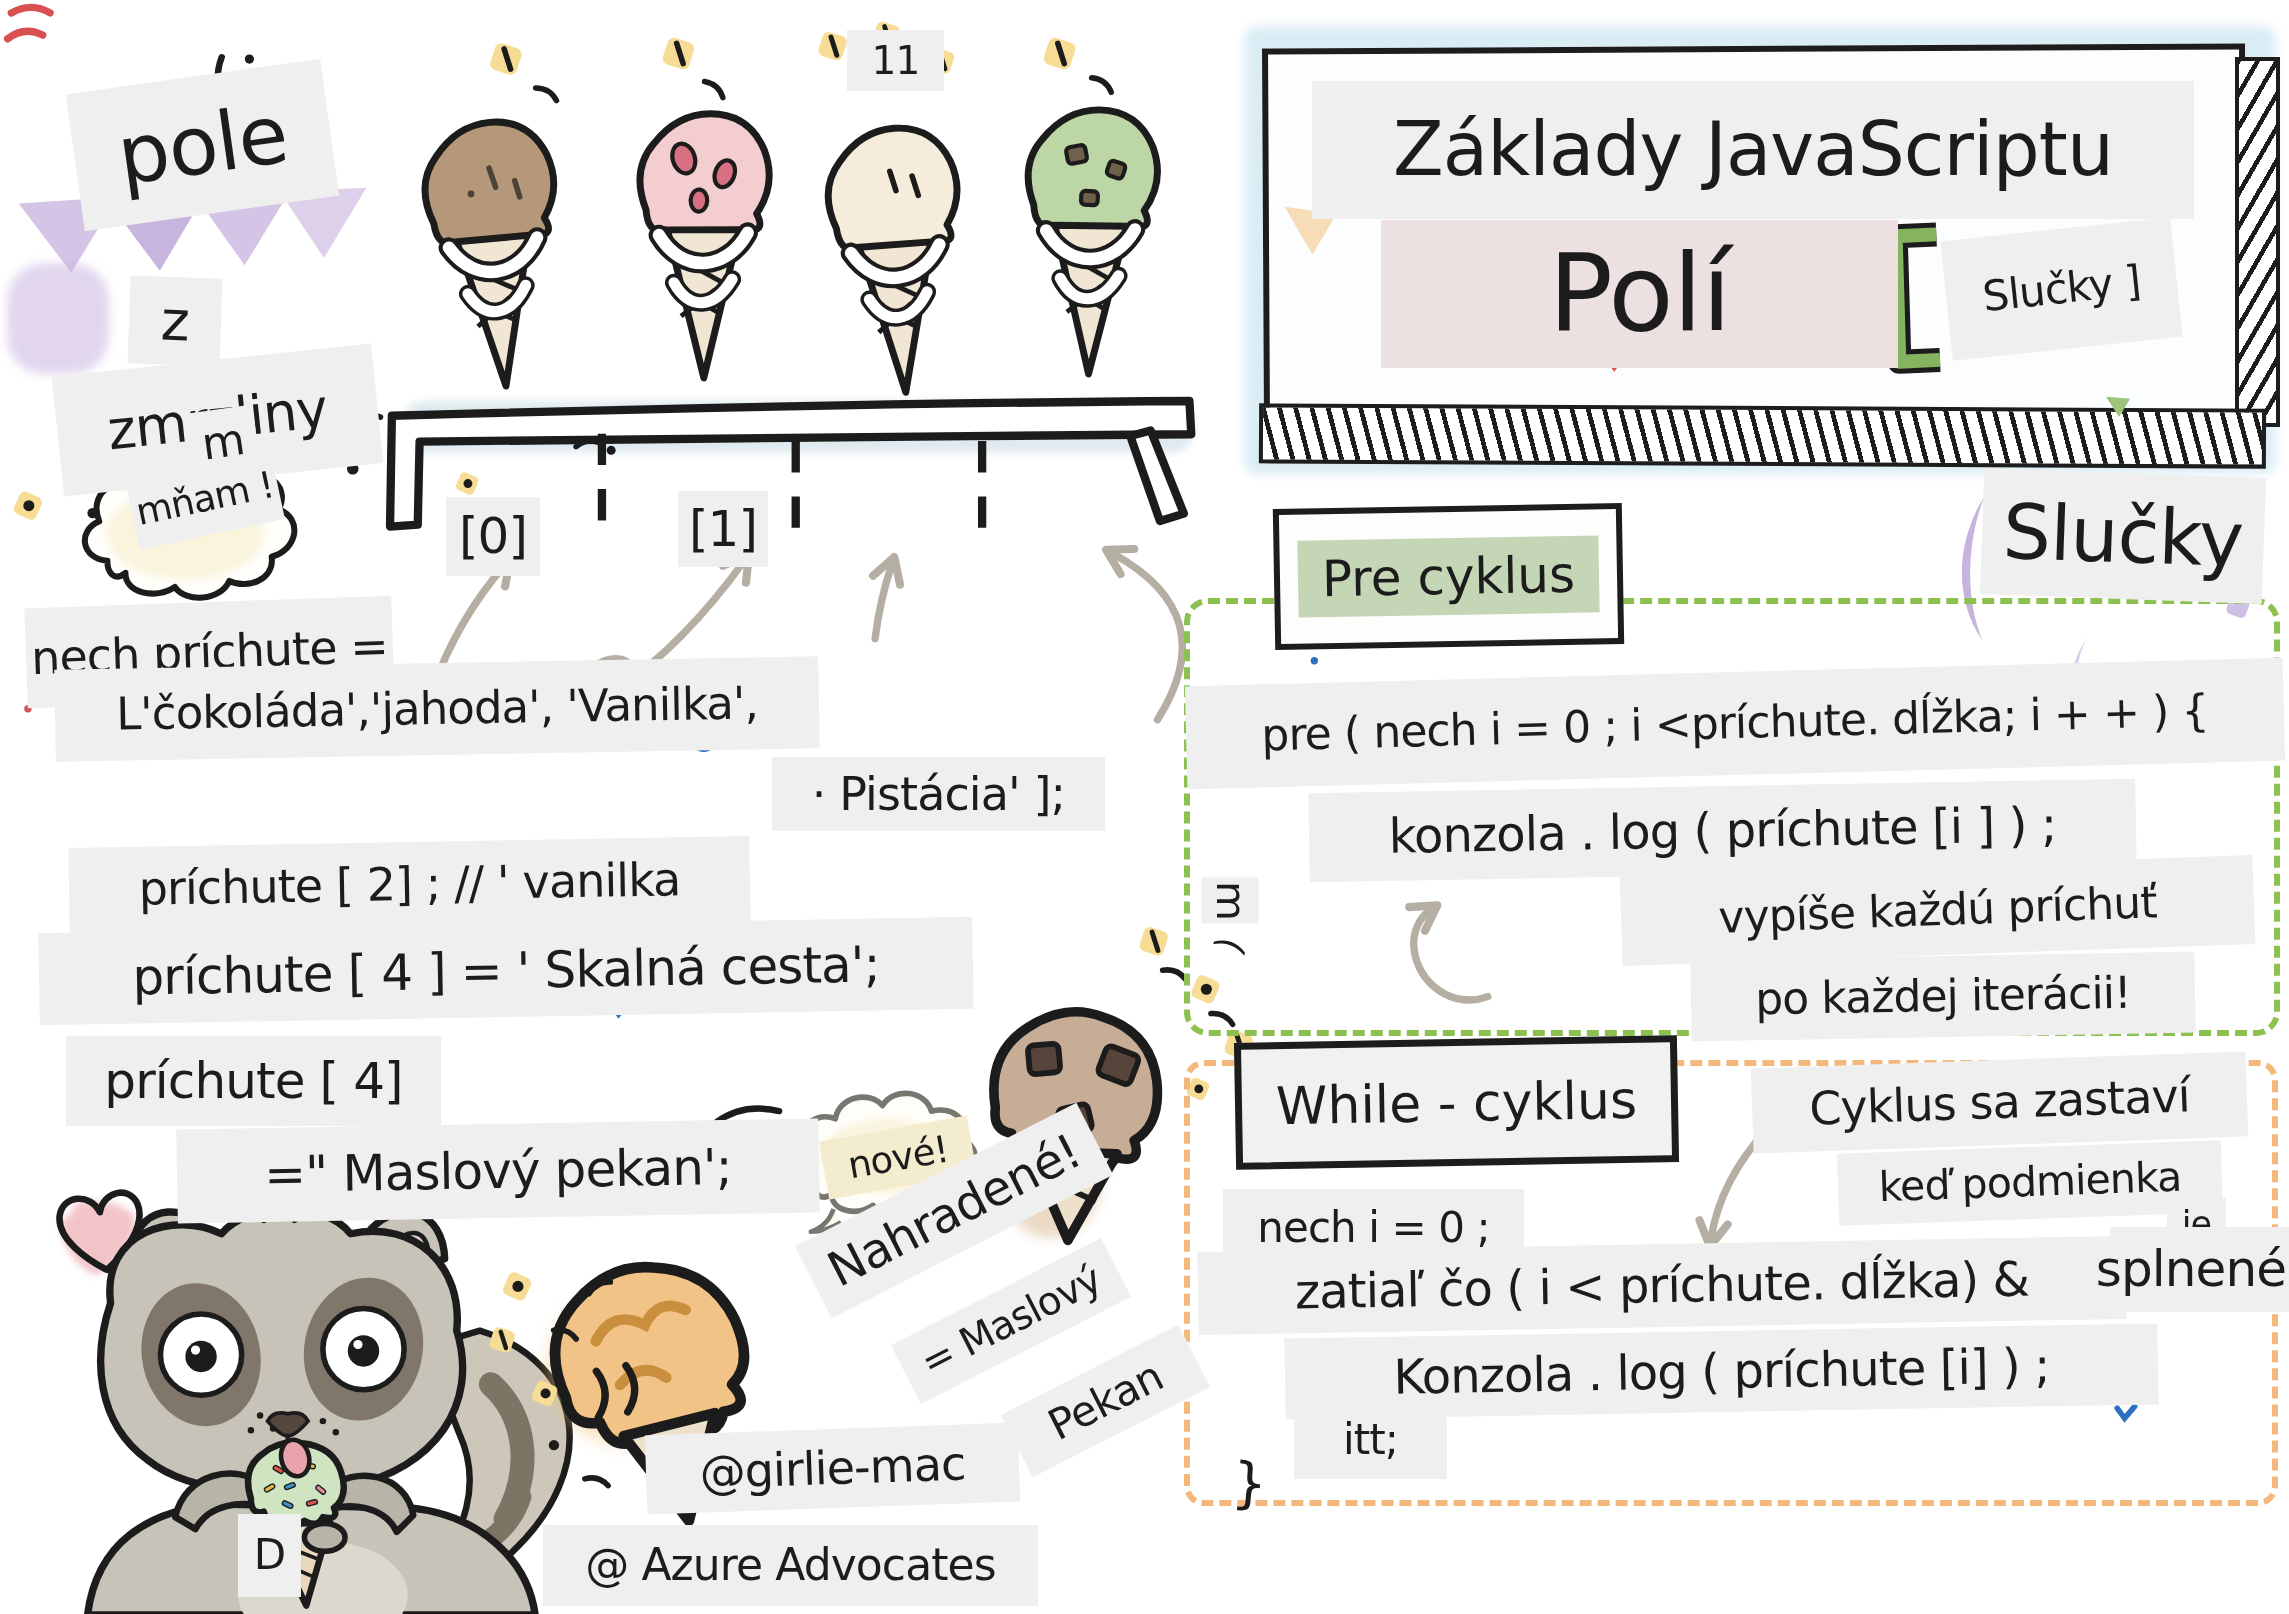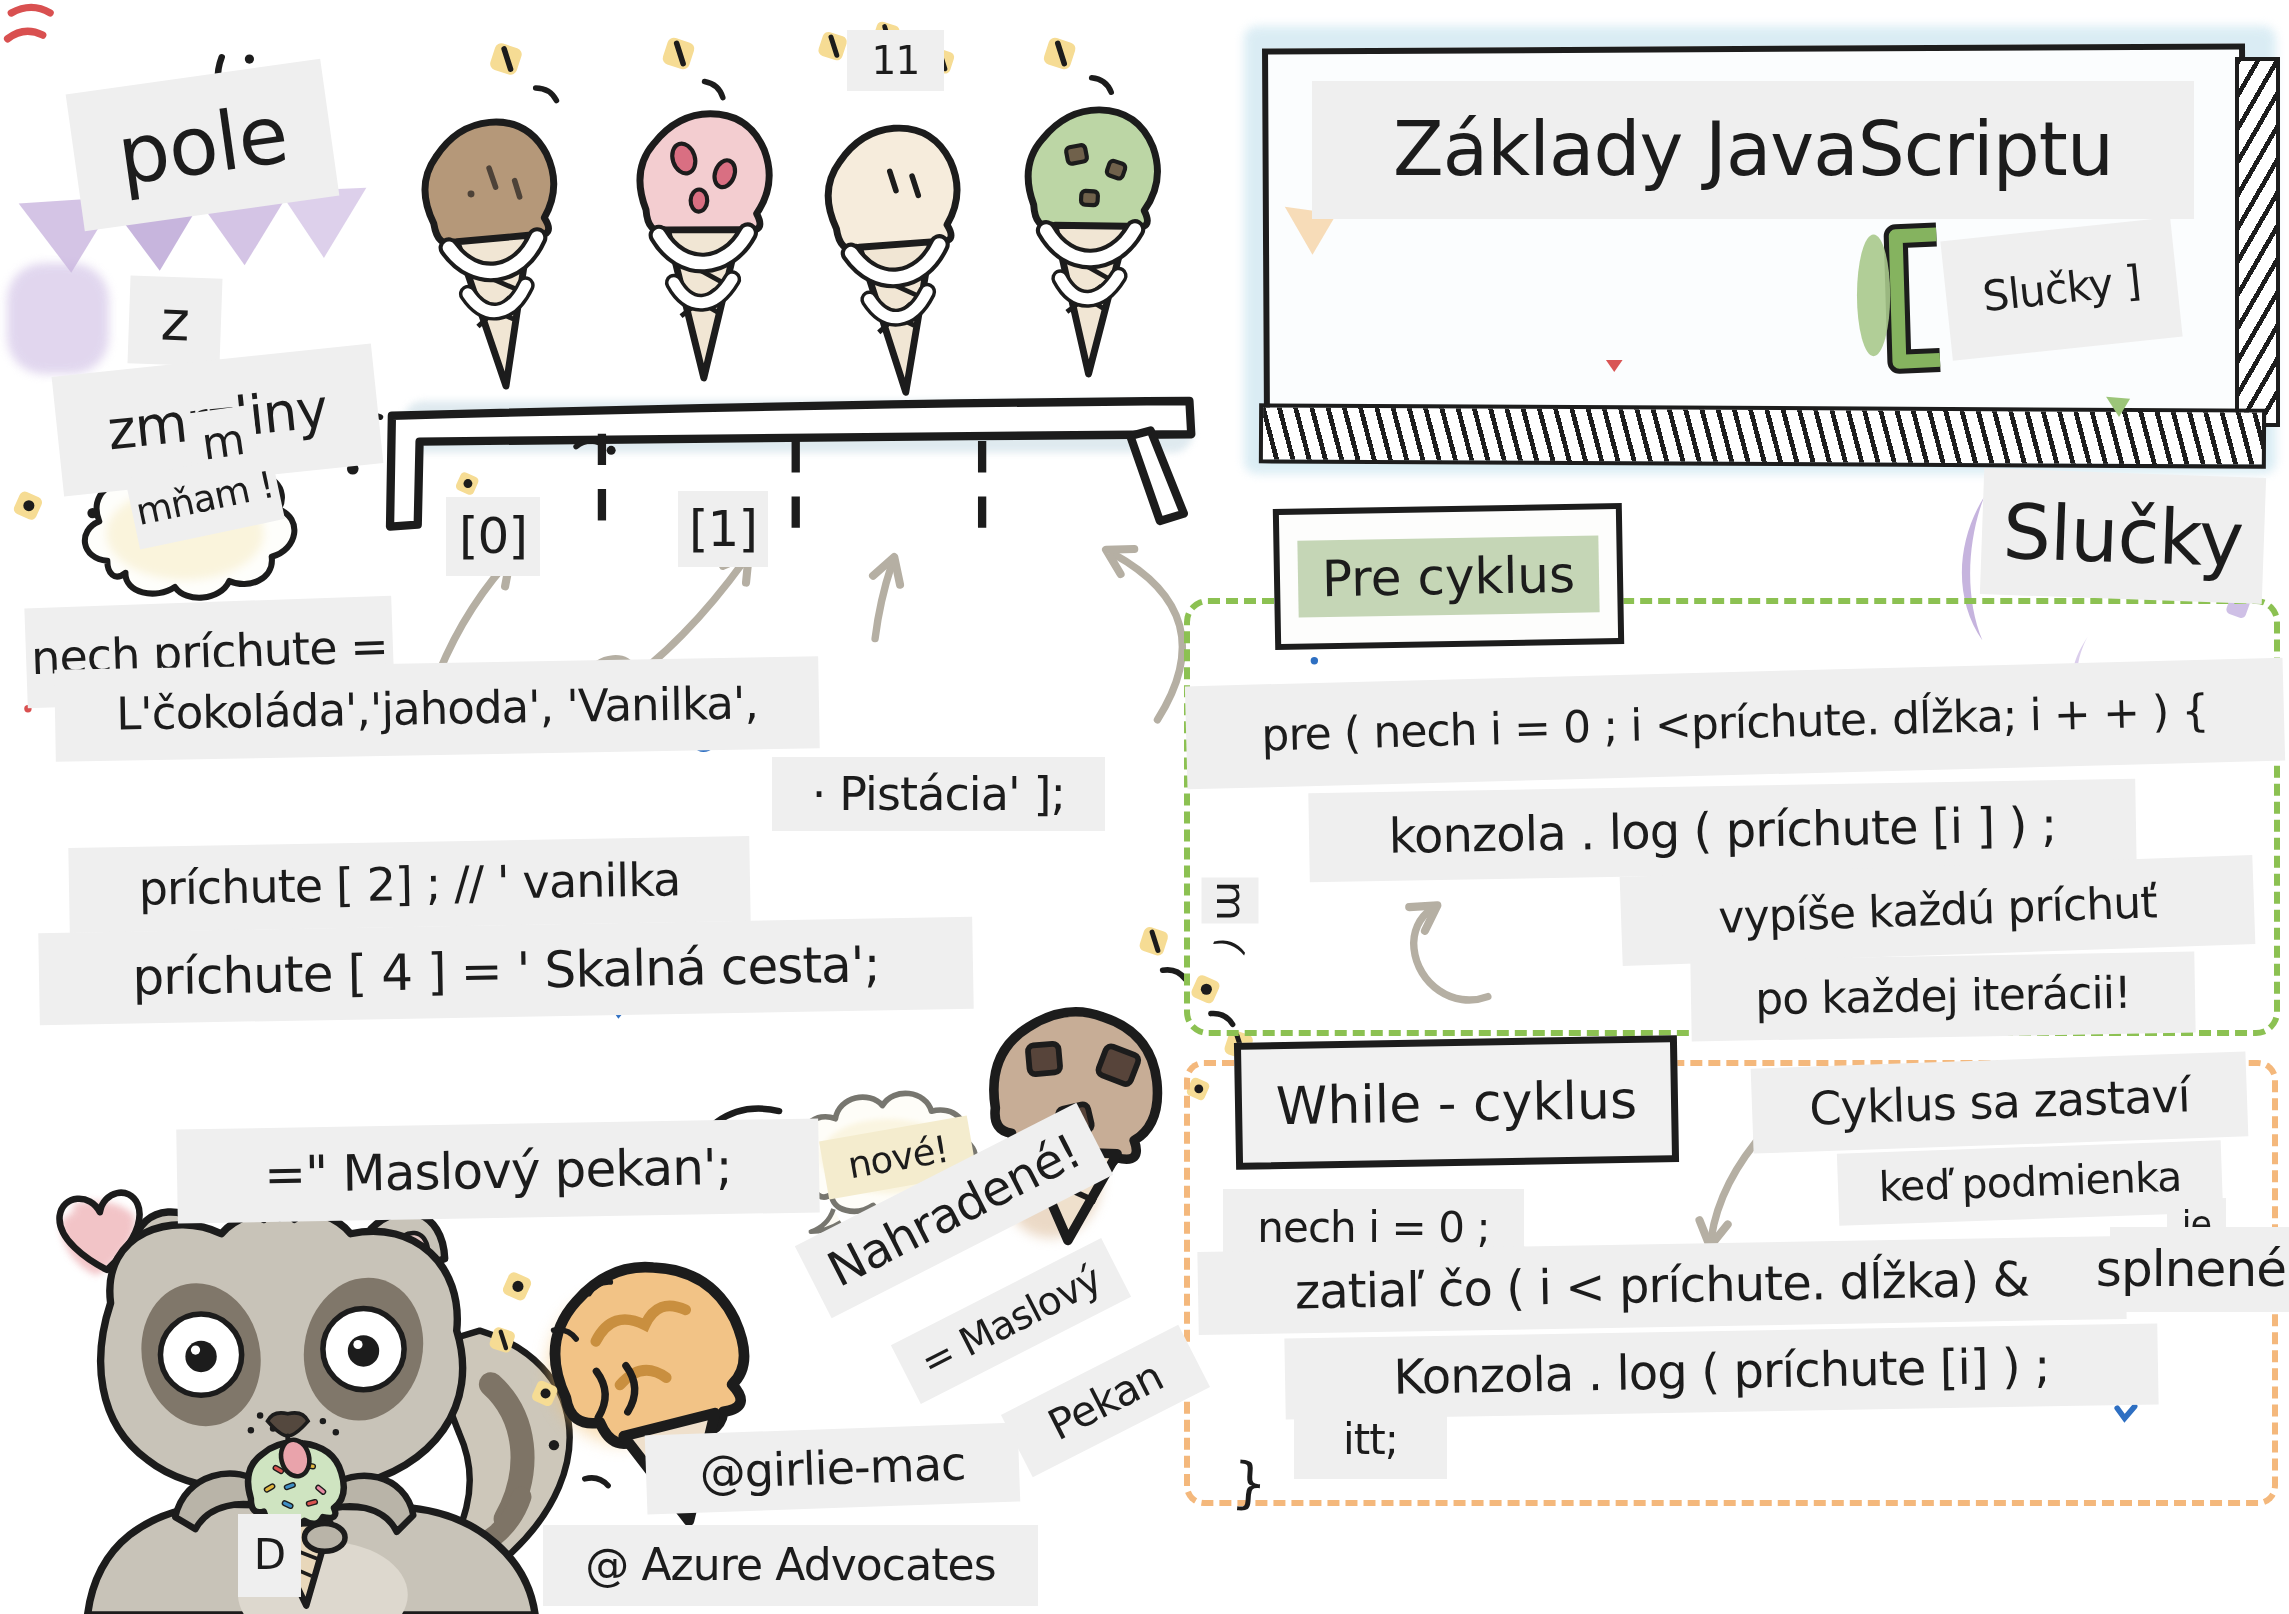--- a/index.html
+++ b/index.html
@@ -296,32 +296,34 @@
   <div class="chip" style="left:847px;top:30px;width:97px;height:61px;font-size:39px">11</div>
 
   <div class="chip" style="left:446px;top:497px;width:94px;height:79px;font-size:50px">[0]</div>
   <div class="chip" style="left:678px;top:491px;width:90px;height:76px;font-size:50px">[1]</div>
 
   <div class="chip" style="left:26px;top:602px;width:367px;height:100px;font-size:46px;transform:rotate(-2deg)">nech príchute =</div>
   <div class="chip" style="left:55px;top:663px;width:764px;height:92px;font-size:45px;transform:rotate(-1deg)">L'čokoláda','jahoda', 'Vanilka',</div>
   <div class="chip" style="left:772px;top:757px;width:333px;height:74px;font-size:46px">· Pistácia' ];</div>
   <div class="chip" style="left:69px;top:842px;width:681px;height:85px;font-size:46px;transform:rotate(-1deg)">príchute [ 2] ; // ' vanilka</div>
   <div class="chip" style="left:39px;top:925px;width:934px;height:92px;font-size:50px;transform:rotate(-1deg)">príchute [ 4 ] = ' Skalná cesta';</div>
+  <div class="chip" style="left:66px;top:1036px;width:375px;height:90px;font-size:50px">príchute [ 4]</div>
   <div class="chip" style="left:177px;top:1124px;width:642px;height:94px;font-size:50px;transform:rotate(-1deg)">=" Maslový pekan';</div>
 
   <div class="chip cream" style="left:823px;top:1128px;width:150px;height:59px;font-size:37px;transform:rotate(-10deg)">nové!</div>
   <div class="chip" style="left:796px;top:1170px;width:316px;height:81px;font-size:48px;transform:rotate(-27deg)">Nahradené!</div>
   <div class="chip" style="left:893px;top:1288px;width:236px;height:66px;font-size:39px;transform:rotate(-27deg)">= Maslový</div>
   <div class="chip" style="left:1006px;top:1366px;width:199px;height:70px;font-size:42px;transform:rotate(-27deg)">Pekan</div>
   <div class="chip" style="left:238px;top:1514px;width:63px;height:83px;font-size:42px">D</div>
 
   <div class="chip" style="left:646px;top:1429px;width:373px;height:79px;font-size:46px;transform:rotate(-2deg)">@girlie-mac</div>
   <div class="chip" style="left:1312px;top:81px;width:882px;height:138px;font-size:74px">Základy JavaScriptu</div>
 
   <div class="chip" style="left:543px;top:1525px;width:495px;height:81px;font-size:44px">@ Azure Advocates</div>
+  <div class="chip pink" style="left:1381px;top:220px;width:517px;height:148px;font-size:107px">Polí</div>
   <div class="chip" style="left:1946px;top:229px;width:231px;height:120px;font-size:42px;transform:rotate(-6deg)">Slučky ]</div>
 
   <div class="chip" style="left:1982px;top:473px;width:282px;height:126px;font-size:76px;transform:rotate(2deg)">Slučky</div>
 
   <div class="chip" style="left:1186px;top:672px;width:1098px;height:103px;font-size:44px;transform:rotate(-1.5deg)">pre ( nech i = 0 ; i &lt;príchute. dĺžka; i + + ) {</div>
   <div class="chip" style="left:1309px;top:786px;width:827px;height:89px;font-size:48px;transform:rotate(-1deg)">konzola . log ( príchute [i ] ) ;</div>
   <div class="chip" style="left:1207px;top:872px;width:46px;height:57px;font-size:41px;transform:rotate(90deg)">m</div>
   <div class="chip plain" style="left:1211px;top:923px;width:37px;height:46px;font-size:37px;transform:rotate(-70deg)">)</div>
   <div class="chip" style="left:1621px;top:866px;width:633px;height:89px;font-size:44px;transform:rotate(-2deg)">vypíše každú príchuť</div>
   <div class="chip" style="left:1691px;top:956px;width:504px;height:81px;font-size:44px;transform:rotate(-1deg)">po každej iterácii!</div>

